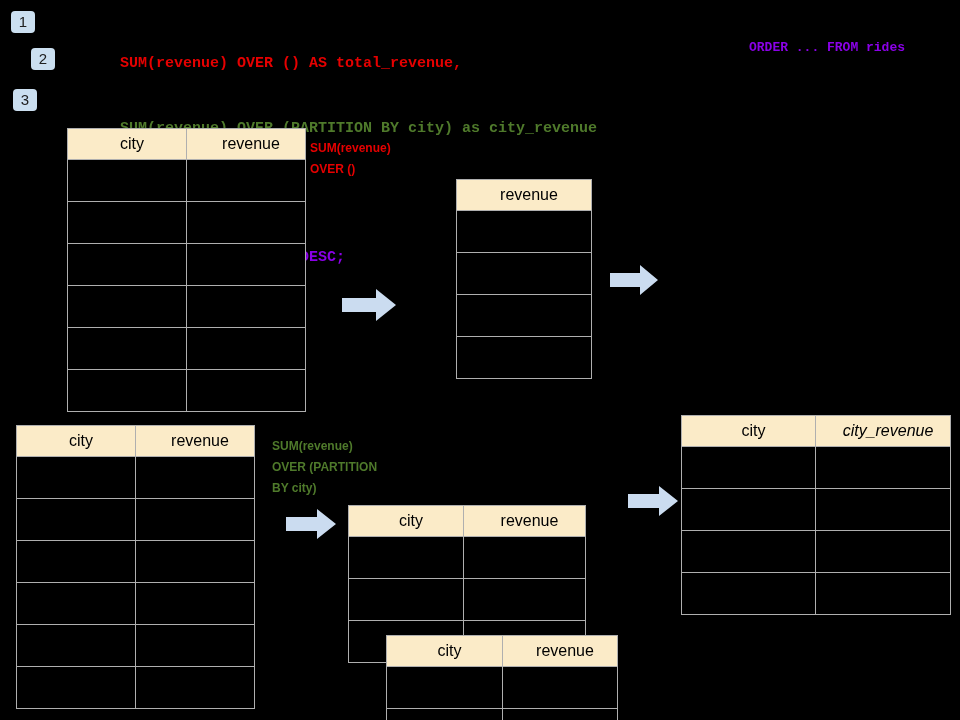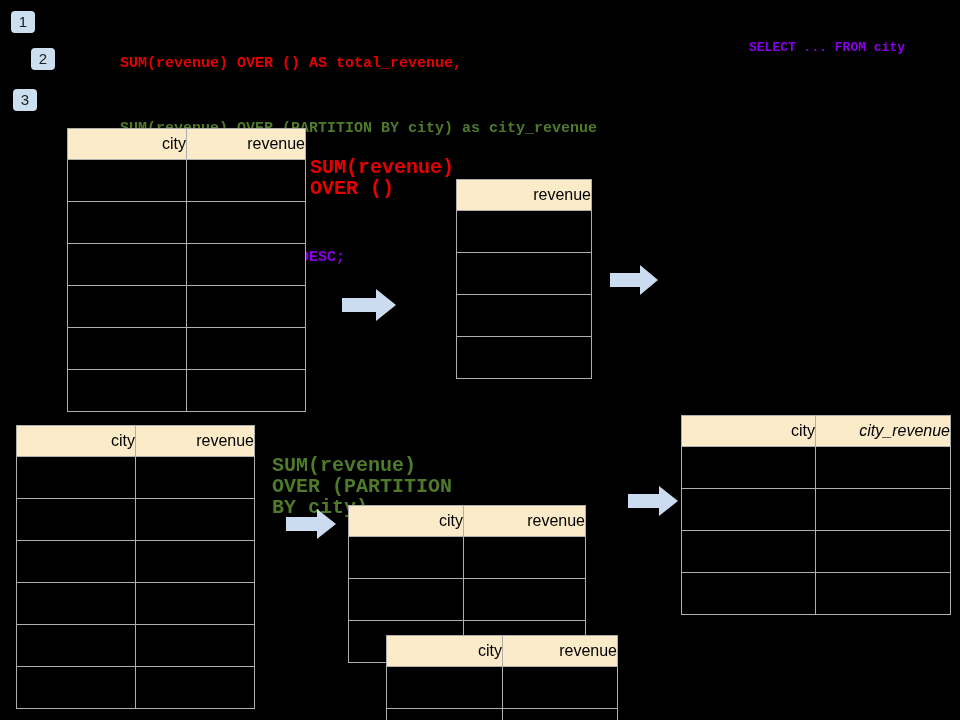--- a/index.html
+++ b/index.html
@@ -57,26 +57,25 @@
     font-size: 15px;
     text-align: center;
     line-height: 22px;
     width: 24px;
     height: 22px;
   }
 
   
   .annot {
     position: absolute;
-    font-family: Liberation Mono, monospace;
-    font-size: 20px;
+    font-family: Liberation Sans, sans-serif;
+    font-size: 12px;
     font-weight: bold;
     line-height: 21px;
     white-space: pre-line;
-    margin-top: 19px;
   }
   .annot-red   { color: #E60000; }
   .annot-green { color: #4F7A2B; }
 
   
   .tbl {
     position: absolute;
     border-collapse: collapse;
     background: #000000;
     table-layout: fixed;
@@ -85,21 +84,21 @@
     border: 1px solid #AFAFAF;
     padding: 0;
     margin: 0;
   }
   .tbl th {
     background: #FBEBC8;
     color: #000000;
     font-family: "Liberation Sans", sans-serif;
     font-size: 16px;
     font-weight: normal;
-    text-align: right;
+    text-align: center;
     padding: 6px 0 6px 10px;
     height: 22px;
     box-sizing: border-box;
   }
   .tbl td {
     background: #000000;
     height: 41px;
   }
 
   
@@ -112,21 +111,21 @@
 
 <div id="canvas">
 
   <div class="sql-block">
     <div class="sql-line c-red">    SUM(revenue) OVER () AS total_revenue,</div>
     <div class="sql-line c-green">    SUM(revenue) OVER (PARTITION BY city) as city_revenue</div>
     <div class="sql-line c-purple">  FROM rides</div>
     <div class="sql-line c-purple">  ORDER by city_revenue DESC;</div>
   </div>
 
-  <div class="side-note">SELECT ... FROM city</div>
+  <div class="side-note">ORDER ... FROM rides</div>
 
   <div class="badge" style="left:11px; top:11px;">1</div>
   <div class="badge" style="left:31px; top:48px;">2</div>
   <div class="badge" style="left:13px; top:89px;">3</div>
 
   <div class="annot annot-red" style="left:310px; top:138px;">SUM(revenue)
 OVER ()</div>
   <div class="annot annot-green" style="left:272px; top:436px;">SUM(revenue)
 OVER (PARTITION
 BY city)</div>

